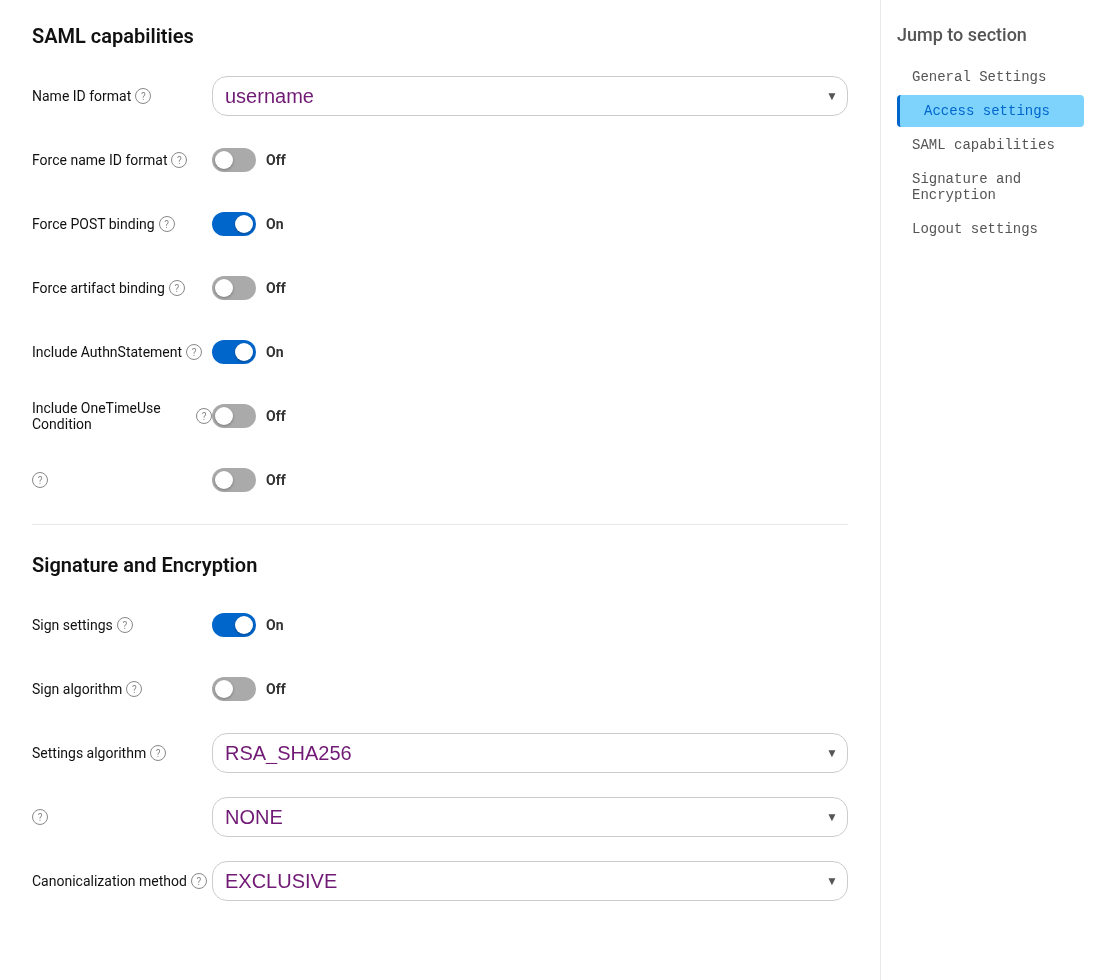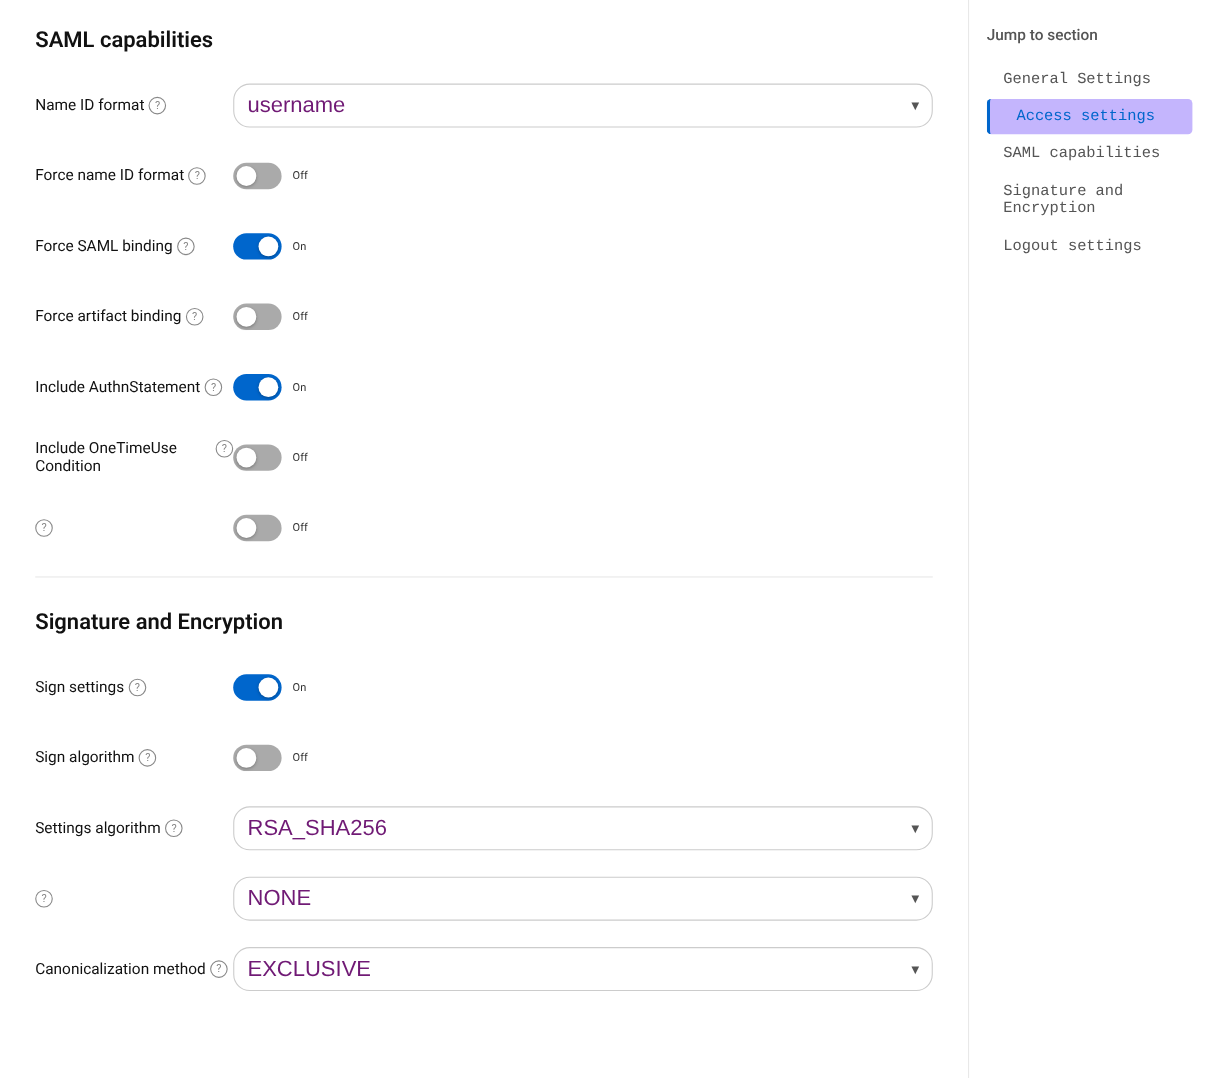--- a/index.html
+++ b/index.html
@@ -39,21 +39,21 @@
       flex-shrink: 0;
       display: flex;
       align-items: center;
       gap: 4px;
       font-size: 14px;
       color: #111;
       flex-wrap: wrap;
     }
     .label-row {
       display: flex;
-      align-items: flex-start;
+      align-items: center;
       gap: 4px;
     }
     .help-icon {
       display: inline-flex;
       align-items: center;
       justify-content: center;
       width: 16px;
       height: 16px;
       border-radius: 50%;
       border: 1.5px solid #888;
@@ -93,22 +93,23 @@
       width: 18px;
       height: 18px;
       border-radius: 50%;
       background: #fff;
       transition: left 0.2s;
       box-shadow: 0 1px 3px rgba(0,0,0,0.3);
     }
     .toggle-track.on .toggle-thumb { left: 23px; }
     .toggle-track.off .toggle-thumb { left: 3px; }
     .toggle-label {
-      font-size: 10px;
+      font-size: 14px;
       color: #333;
+      font-weight: bold;
     }
     .select-wrapper {
       position: relative;
       flex: 1;
       max-width: 650px;
     }
     .select-field {
       width: 100%;
       padding: 8px 32px 8px 12px;
       border: 1px solid #ccc;
@@ -129,41 +130,41 @@
       color: #555;
       font-size: 12px;
     }
     .divider {
       border: none;
       border-top: 1px solid #e8e8e8;
       margin: 16px 0 28px 0;
     }
     
     .jump-title {
-      font-size: 14px;
+      font-size: 18px;
       color: #555;
       margin-bottom: 16px;
       font-weight: 500;
     }
     .nav-item {
       display: block;
       padding: 8px 12px;
       font-size: 14px;
       color: #555;
       cursor: pointer;
       border-radius: 4px;
       margin-bottom: 2px;
       text-decoration: none;
       border-left: 3px solid transparent;
       font-family: Liberation Mono, monospace;
     }
     .nav-item.active {
       color: #0066cc;
       border-left: 3px solid #0066cc;
-      background: #c4b5fd;
+      background: #7dd3fc;
       font-weight: 500;
       padding-left: 24px;
     }
   </style>
 </head>
 <body>
 
 <div class="main-content">
 
   <h2 class="section-title">SAML capabilities</h2>
@@ -192,21 +193,21 @@
             <div class="toggle-track off">
               <div class="toggle-thumb"></div>
             </div>
           </div>
           <span class="toggle-label">Off</span>
         </div>
       </div>
       <div class="form-row">
         <div class="label-col">
           <div class="label-row">
-            <span>Force SAML binding</span>
+            <span>Force POST binding</span>
             <span class="help-icon">?</span>
           </div>
         </div>
         <div class="control-col">
           <div class="toggle">
             <div class="toggle-track on">
               <div class="toggle-thumb"></div>
             </div>
           </div>
           <span class="toggle-label">On</span>

